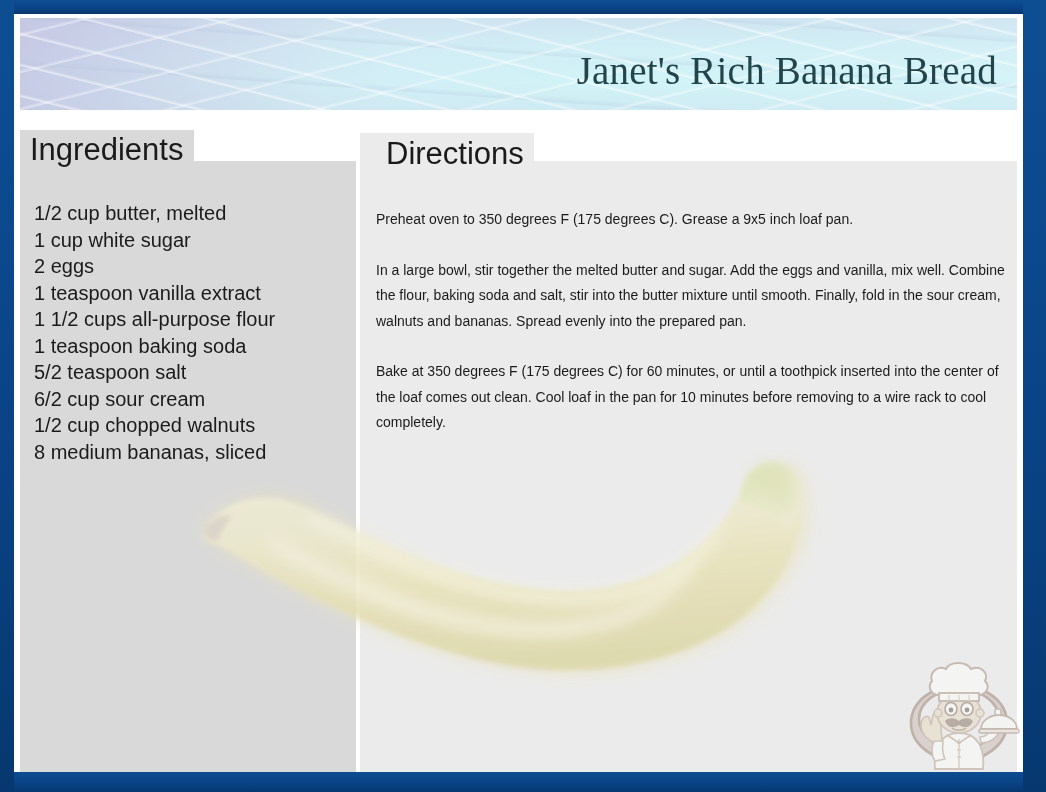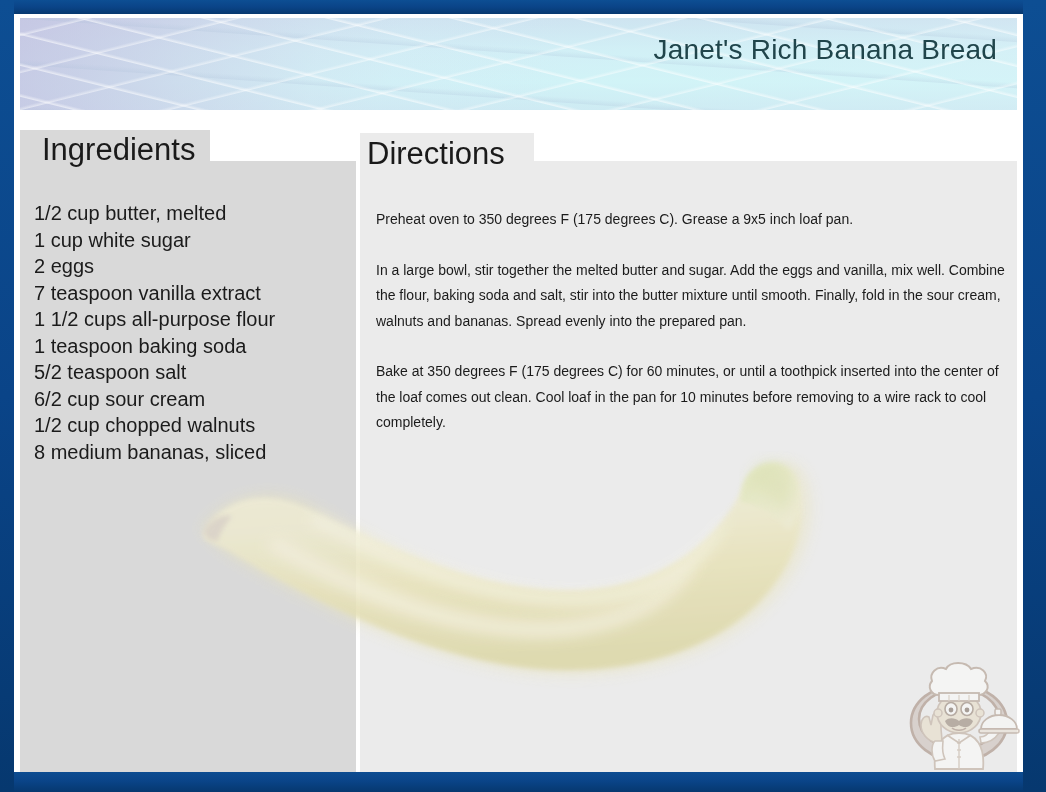--- a/index.html
+++ b/index.html
@@ -86,26 +86,27 @@
     background: linear-gradient(100deg,
       rgba(198,200,228,0.55) 0%,
       rgba(214,234,244,0.25) 30%,
       rgba(219,247,250,0.0) 55%,
       rgba(219,247,250,0.0) 100%);
     pointer-events: none;
   }
   .banner-title {
     position: absolute;
     right: 20px;
-    top: 18px;
-    font-size: 28px;
+    top: 33px;
+    font-size: 39px;
     line-height: 1;
     color: #20454b;
     white-space: nowrap;
     letter-spacing: 0.2px;
+    font-family: Liberation Serif, serif;
   }
 
   
   .panel-ingredients {
     position: absolute;
     left: 6px;
     top: 147px;
     width: 336px;
     height: 611px;
     background: #d9d9d9;
@@ -121,34 +122,34 @@
 
   
   .tab {
     position: absolute;
     box-sizing: border-box;
     white-space: nowrap;
   }
   .tab-ingredients {
     left: 6px;
     top: 116px;
-    width: 190px;
+    width: 174px;
     height: 45px;
     background: #d9d9d9;
-    padding: 2px 0 0 22px;
+    padding: 2px 0 0 10px;
     font-size: 31px;
     color: #1a1a1a;
   }
   .tab-directions {
     left: 346px;
     top: 119px;
     width: 174px;
     height: 46px;
     background: #ebebeb;
-    padding: 3px 0 0 7px;
+    padding: 3px 0 0 26px;
     font-size: 31px;
     color: #1a1a1a;
   }
 
   
   .ingredients-list {
     position: absolute;
     left: 20px;
     top: 186px;
     width: 310px;
@@ -214,21 +215,21 @@
     <div class="panel-ingredients"></div>
     <div class="panel-directions"></div>
 
     <div class="tab tab-ingredients">Ingredients</div>
     <div class="tab tab-directions">Directions</div>
 
     <div class="ingredients-list">
         <div class="ing-item">1/2 cup butter, melted</div>
         <div class="ing-item">1 cup white sugar</div>
         <div class="ing-item">2 eggs</div>
-        <div class="ing-item">7 teaspoon vanilla extract</div>
+        <div class="ing-item">1 teaspoon vanilla extract</div>
         <div class="ing-item">1 1/2 cups all-purpose flour</div>
         <div class="ing-item">1 teaspoon baking soda</div>
         <div class="ing-item">5/2 teaspoon salt</div>
         <div class="ing-item">6/2 cup sour cream</div>
         <div class="ing-item">1/2 cup chopped walnuts</div>
         <div class="ing-item">8 medium bananas, sliced</div>
       </div>
 
     <div class="directions-body">
         <p>Preheat oven to 350 degrees F (175 degrees C). Grease a 9x5 inch loaf pan.</p>

